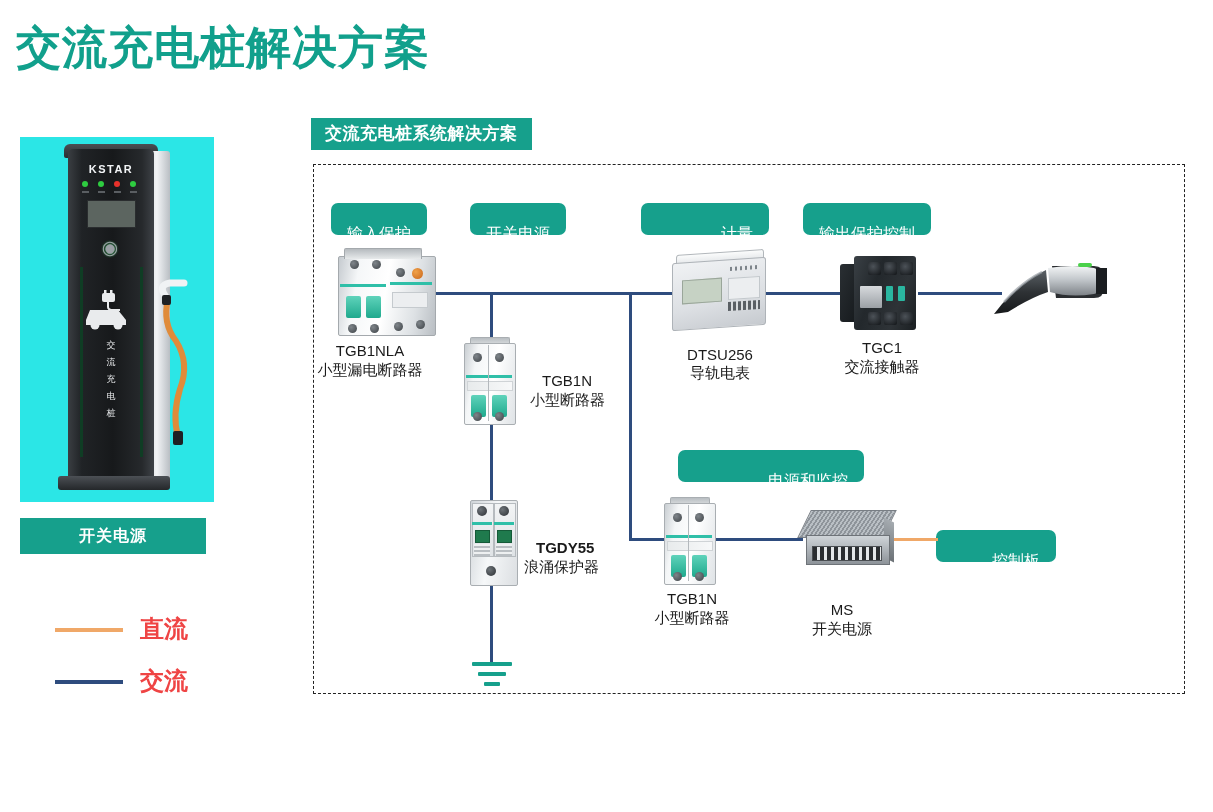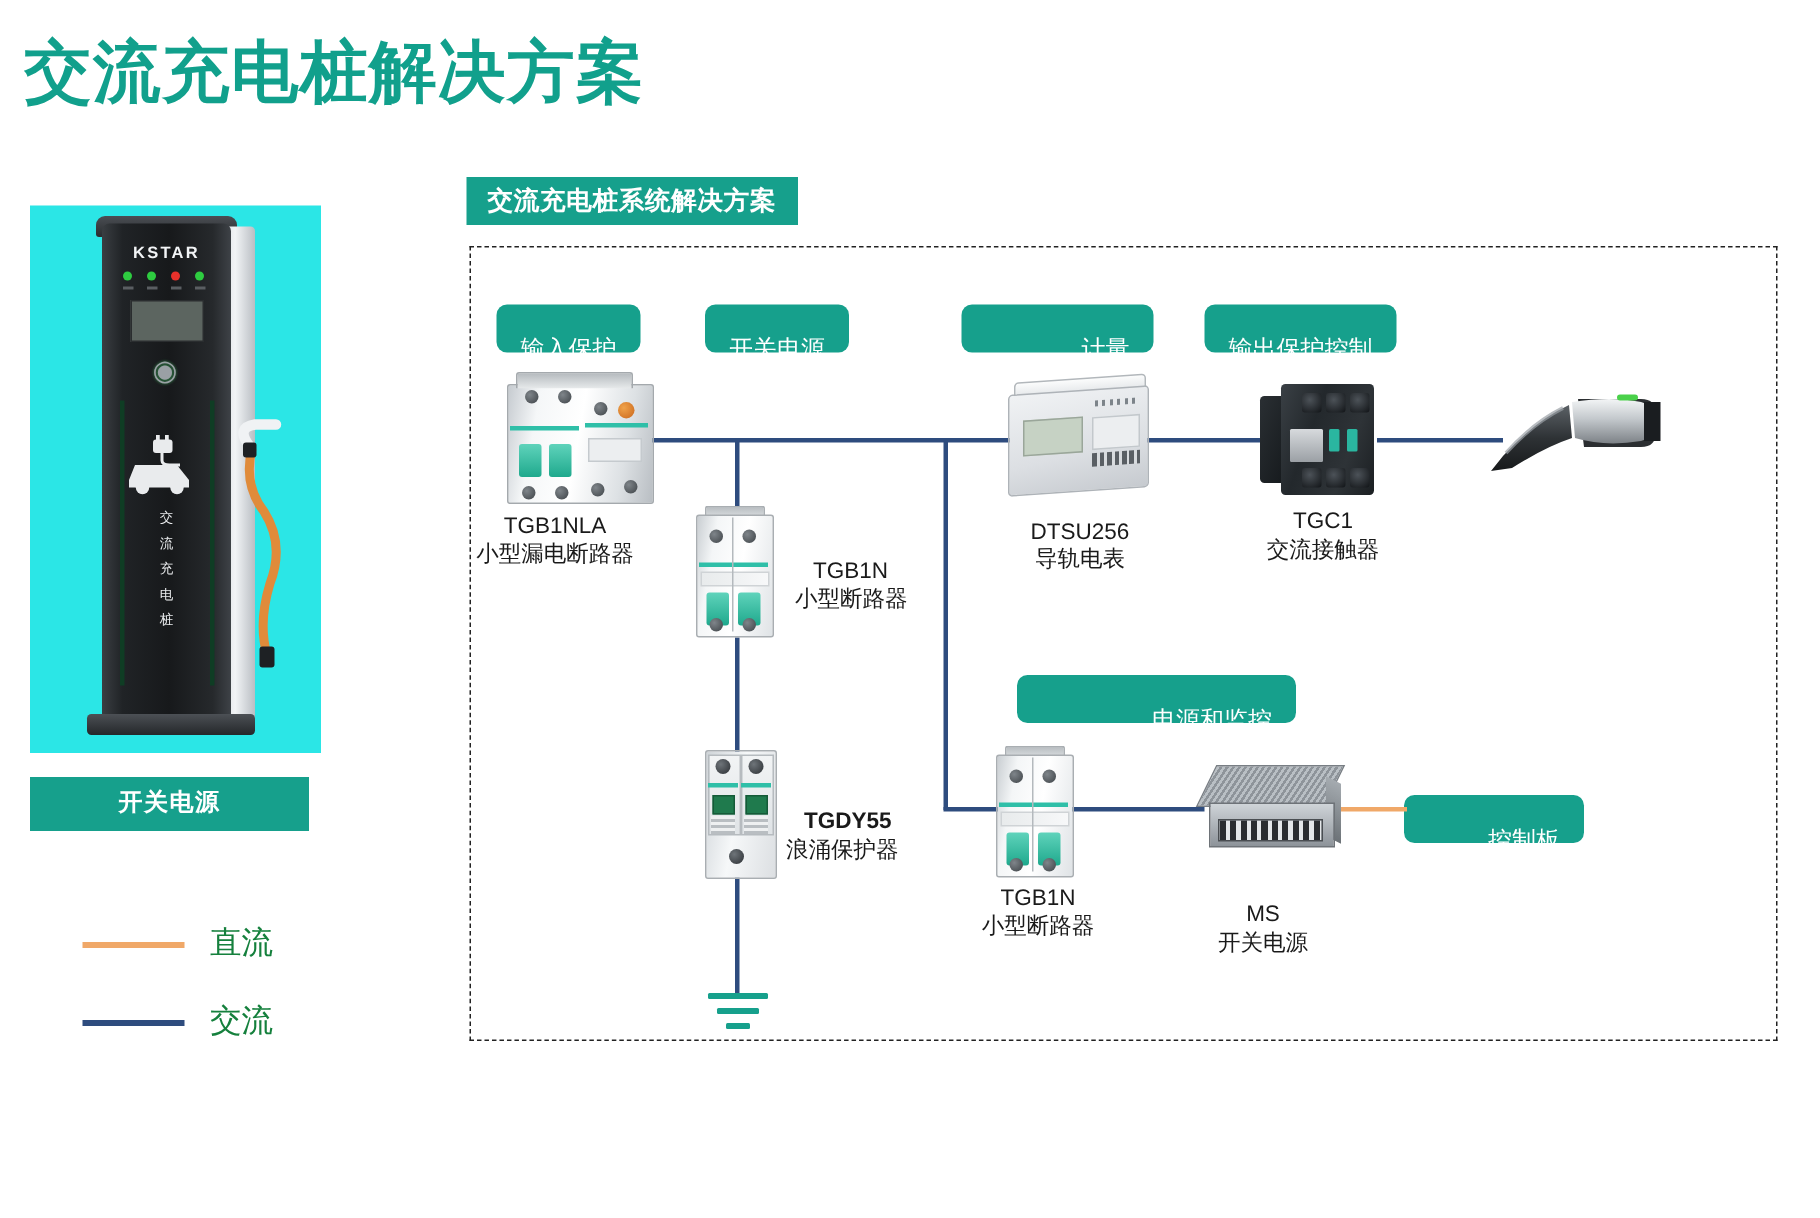--- a/index.html
+++ b/index.html
@@ -76,21 +76,21 @@
   #photo-caption{
     left:20px;top:518px;width:186px;height:36px;
     background:#16A08C;color:#ffffff;
     font-size:16px;font-weight:bold;line-height:36px;text-align:center;
     letter-spacing:1px;
   }
 
   
   .legend-row{position:absolute;left:55px;width:200px;height:28px;}
   .legend-line{position:absolute;left:0;top:13px;width:68px;height:4px;}
-  .legend-label{position:absolute;left:85px;top:0;font-size:21px;font-weight:normal;color:#15803d;line-height:28px;}
+  .legend-label{position:absolute;left:85px;top:0;font-size:24px;font-weight:bold;color:#ef4444;line-height:28px;}
 
   
   #section-banner{
     left:311px;top:118px;height:32px;padding:0 14px;
     background:#16A08C;color:#ffffff;
     font-size:17px;font-weight:bold;line-height:32px;letter-spacing:.5px;
     white-space:nowrap;
   }
   #diagram-frame{
     left:313px;top:164px;width:872px;height:530px;

